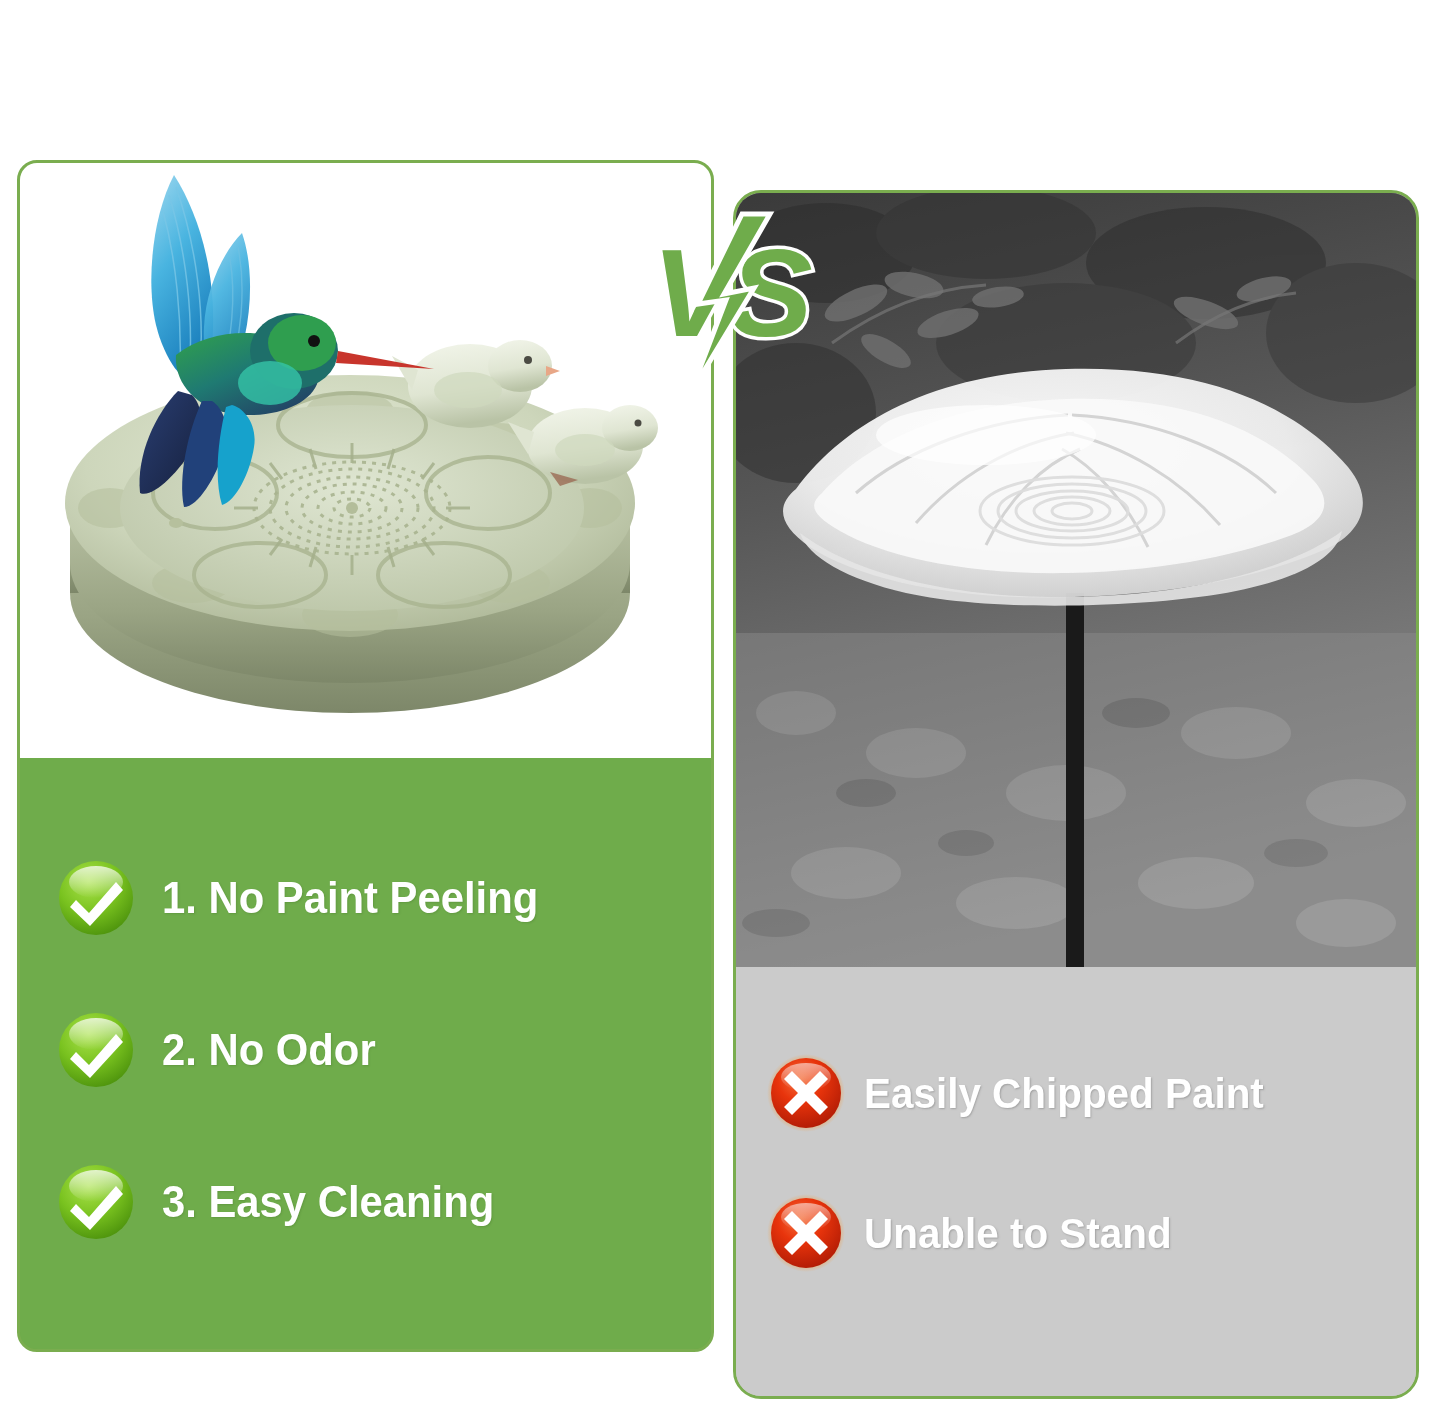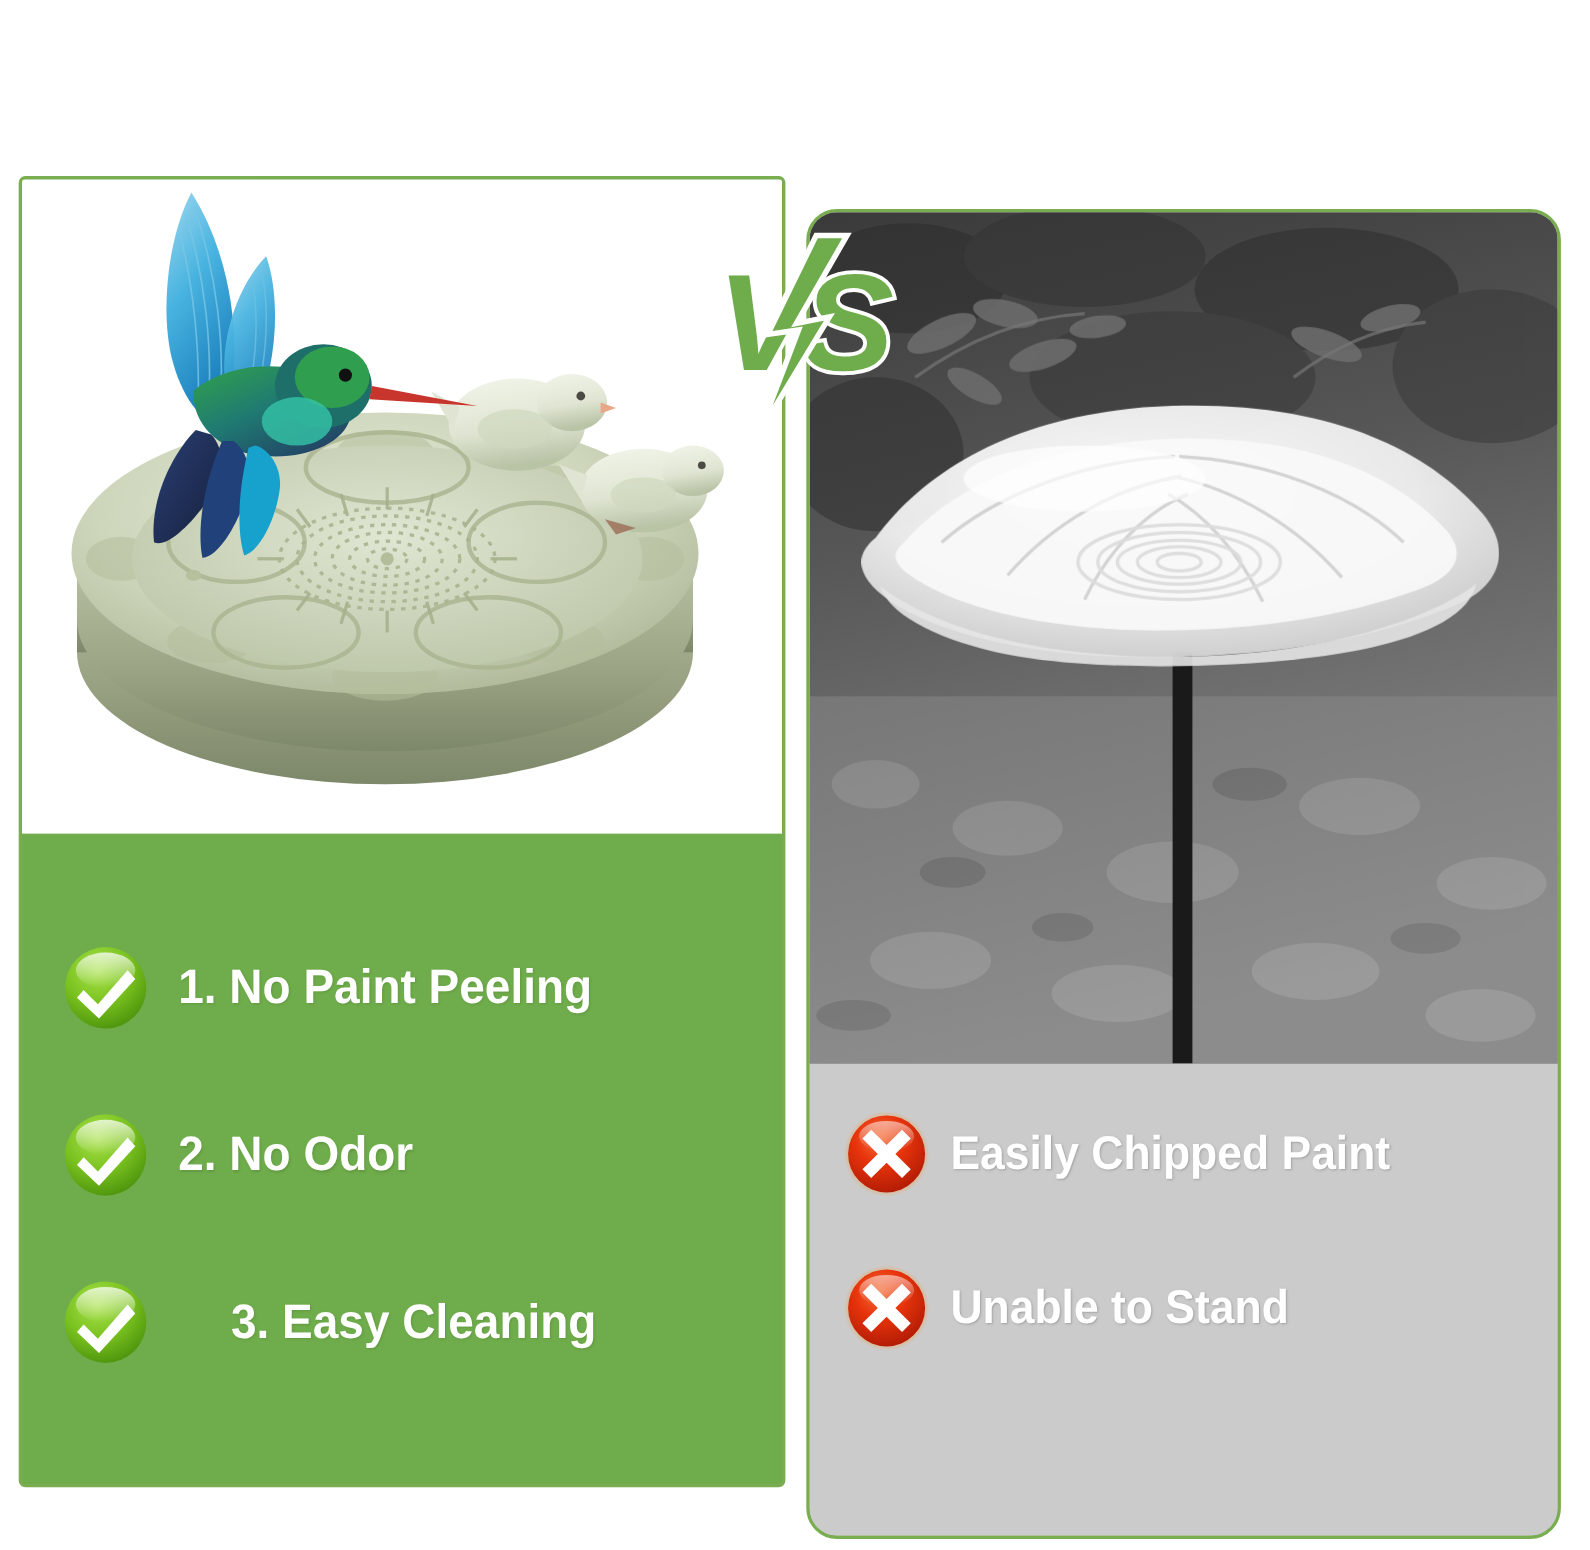--- a/index.html
+++ b/index.html
@@ -50,21 +50,21 @@
   }
 
   
   .panel-left {
     position: absolute;
     left: 17px;
     top: 160px;
     width: 697px;
     height: 1192px;
     border: 3px solid #7aad4f;
-    border-radius: 6px;
+    border-radius: 20px;
     background: #6fac4b;
     box-sizing: border-box;
     overflow: hidden;
     text-align: right;
   }
   .left-photo {
     position: absolute;
     left: 0;
     top: 0;
     width: 100%;
@@ -84,21 +84,21 @@
     position: absolute;
     left: 36px;
     top: 100px;
     right: 20px;
   }
   .feature-row {
     display: flex;
     align-items: center;
     margin-bottom: 72px;
   }
-  .feature-row:last-child { margin-bottom: 0; gap: 48px; }
+  .feature-row:last-child { margin-bottom: 0; }
   .feature-label {
     font-size: 44px;
     font-weight: bold;
     color: #ffffff;
     margin-left: 26px;
     white-space: nowrap;
     transform: scaleX(0.95);
     transform-origin: left center;
     text-shadow: 1px 1px 2px rgba(60,100,35,0.25);
   }
@@ -130,21 +130,21 @@
     left: 0;
     top: 0;
     width: 100%;
     height: 774px;
     overflow: hidden;
     background: #5a5a5a;
   }
   .right-cons {
     position: absolute;
     left: 0;
-    top: 774px;
+    top: 818px;
     width: 100%;
     bottom: 0;
     background: #cbcbcb;
   }
   .con-list {
     position: absolute;
     left: 30px;
     top: 42px;
     right: 8px;
   }

